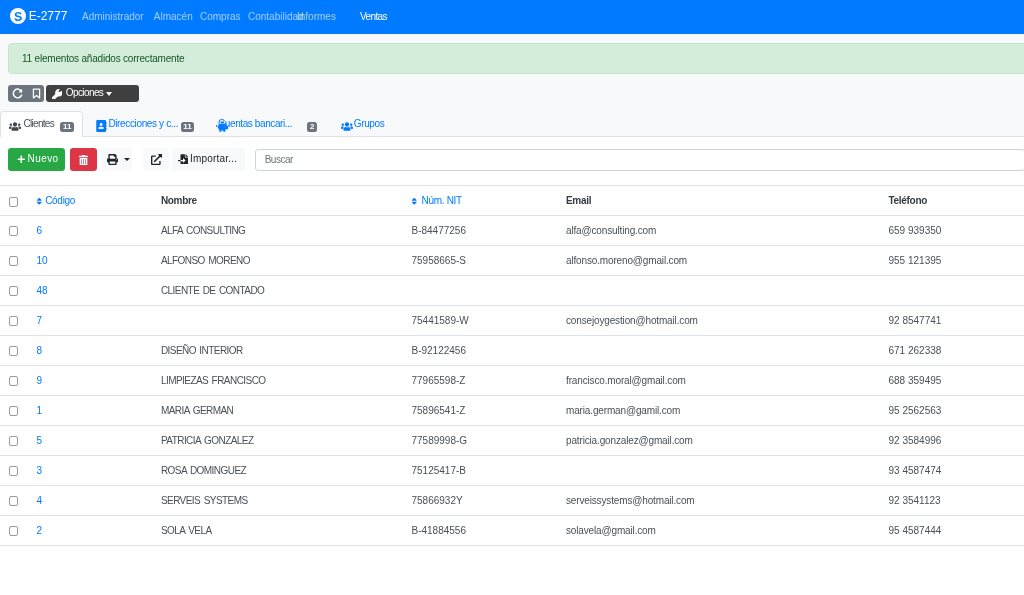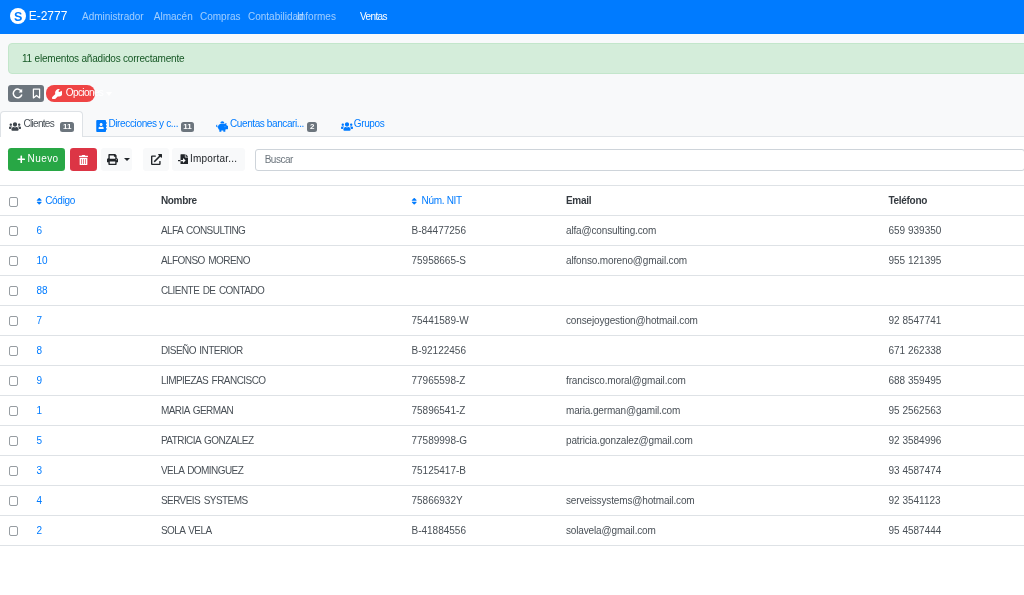--- a/index.html
+++ b/index.html
@@ -8,21 +8,21 @@
 .nav{position:absolute;left:0;top:0;width:1024px;height:34px;background:#007bff}
 .nav .brand{position:absolute;left:28.7px;top:0;line-height:33px;font-size:12px;color:#fff}
 .nav .lnk{position:absolute;top:0;line-height:33px;font-size:10px;color:rgba(255,255,255,.62)}
 .nav .lnk.act{color:#fff;font-weight:normal;letter-spacing:-.6px}
 
 .band{position:absolute;left:0;top:34px;width:1024px;height:103px;background:#f8f9fa;border-bottom:1px solid #dee2e6}
 
 .alert{position:absolute;left:8px;top:43px;width:1020px;height:31.4px;background:#d4edda;border:1px solid #c3e6cb;border-radius:4px;color:#155724;font-size:10px;letter-spacing:-.2px;line-height:29.5px;padding-left:13px}
 
 .bgrp{position:absolute;left:8px;top:85px;width:36px;height:17px;background:#6c757d;border-radius:3px}
-.opci{position:absolute;left:46.3px;top:85px;width:49px;height:17px;background:#ef4444;border-radius:8px;color:#fff}
+.opci{position:absolute;left:46.3px;top:85px;width:93px;height:17px;background:#404040;border-radius:3px;color:#fff}
 .opci .txt{position:absolute;left:19.5px;top:0;line-height:16px;font-size:10px;letter-spacing:-.6px}
 .caret{position:absolute;width:0;height:0;border-left:3.5px solid transparent;border-right:3.5px solid transparent;border-top:4px solid #fff}
 
 .tab1{position:absolute;left:0;top:111px;width:83px;height:26px;background:#fff;border:1px solid #dee2e6;border-bottom:none;border-radius:4px 4px 0 0}
 .tabtxt{position:absolute;top:111px;line-height:26px;font-size:10px}
 .badge{position:absolute;top:121.5px;height:10.5px;background:#6c757d;color:#fff;font-size:8px;font-weight:bold;border-radius:2.5px;text-align:center;line-height:10.5px}
 
 .btn{position:absolute;top:148.3px;height:22.3px;border-radius:3.2px}
 .bn-txt{position:absolute;font-size:10px;line-height:22px;top:148.3px}
 .search{position:absolute;left:255.3px;top:148.9px;width:770px;height:22.6px;background:#fff;border:1px solid #ced4da;border-radius:3px;font-size:10px;letter-spacing:-.5px;color:#6c757d;line-height:20.5px;padding-left:8.4px}
@@ -80,21 +80,21 @@
 
 <svg class="ic" style="left:95.6px;top:120px" width="11" height="12" viewBox="0 0 448 512">
     <path fill="#007bff" d="M436 160c6.6 0 12-5.4 12-12v-40c0-6.6-5.4-12-12-12h-20V48c0-26.5-21.5-48-48-48H48C21.5 0 0 21.5 0 48v416c0 26.5 21.5 48 48 48h320c26.5 0 48-21.5 48-48v-48h20c6.6 0 12-5.4 12-12v-40c0-6.6-5.4-12-12-12h-20v-64h20c6.6 0 12-5.4 12-12v-40c0-6.6-5.4-12-12-12h-20v-64h20zm-228-32c35.3 0 64 28.7 64 64s-28.7 64-64 64-64-28.7-64-64 28.7-64 64-64zm112 236.8c0 10.6-10 19.2-22.4 19.2H118.4C106 384 96 375.4 96 364.8v-19.2c0-31.8 30.1-57.6 67.2-57.6h5c12.3 5.1 25.7 8 39.8 8s27.6-2.9 39.8-8h5c37.1 0 67.2 25.8 67.2 57.6v19.2z"></path>
   </svg>
 <div class="tabtxt" style="left:108.4px;color:#007bff;letter-spacing:-.36px">Direcciones y c...</div>
 <div class="badge" style="left:180.7px;width:13.6px">11</div>
 
 <svg class="ic" style="left:216px;top:121px" width="12" height="11" viewBox="0 0 576 512">
     <path fill="#007bff" d="M560 224h-29.5c-8.8-20-21.6-37.7-37.4-52.5L512 96h-32c-29.4 0-55.4 13.5-73 34.3-7.6-1.1-15.1-2.3-23-2.3H256c-77.4 0-141.9 55-156.8 128H56c-14.8 0-26.5-13.5-23.5-28.8C34.7 215.8 45.4 208 57 208h1c3.3 0 6-2.7 6-6v-20c0-3.3-2.7-6-6-6-28.5 0-53.9 20.4-57.5 48.6C-3.9 258.8 22.7 288 56 288h40c0 52.2 25.4 98.1 64 127.3V496c0 8.8 7.2 16 16 16h64c8.8 0 16-7.2 16-16v-48h96v48c0 8.8 7.2 16 16 16h64c8.8 0 16-7.2 16-16v-80.7c11.8-8.9 22.3-19.4 31.3-31.3H560c8.8 0 16-7.2 16-16V240c0-8.8-7.2-16-16-16zm-128 64c-8.8 0-16-7.2-16-16s7.2-16 16-16 16 7.2 16 16-7.2 16-16 16zM256 96h128c5.4 0 10.7.4 15.9.8 0-.3.1-.5.1-.8 0-53-43-96-96-96s-96 43-96 96c0 2.1.5 4.1.6 6.2 15.2-3.9 31-6.2 47.4-6.2z"></path>
   </svg>
-<div class="tabtxt" style="left:230px;color:#007bff;letter-spacing:-.4px">Cuentas bancari...</div>
+<div class="tabtxt" style="left:218px;color:#007bff;letter-spacing:-.4px">Cuentas bancari...</div>
 <div class="badge" style="left:307.2px;width:10.2px">2</div>
 
 <svg class="ic" style="left:340.5px;top:120.5px" width="12" height="11" viewBox="0 0 640 512">
     <path fill="#007bff" d="M96 224c35.3 0 64-28.7 64-64s-28.7-64-64-64-64 28.7-64 64 28.7 64 64 64zm448 0c35.3 0 64-28.7 64-64s-28.7-64-64-64-64 28.7-64 64 28.7 64 64 64zm32 32h-64c-17.6 0-33.5 7.1-45.1 18.6 40.3 22.1 68.9 62 75.1 109.4h66c17.7 0 32-14.3 32-32v-32c0-35.3-28.7-64-64-64zm-256 0c61.9 0 112-50.1 112-112S381.9 32 320 32 208 82.1 208 144s50.1 112 112 112zm76.8 32h-8.3c-20.8 10-43.9 16-68.5 16s-47.6-6-68.5-16h-8.3C179.6 288 128 339.6 128 403.2V432c0 26.5 21.5 48 48 48h288c26.5 0 48-21.5 48-48v-28.8c0-63.6-51.6-115.2-115.2-115.2zm-223.7-13.4C161.5 263.1 145.6 256 128 256H64c-35.3 0-64 28.7-64 64v32c0 17.7 14.3 32 32 32h65.9c6.3-47.4 34.9-87.3 75.2-109.4z"></path>
   </svg>
 <div class="tabtxt" style="left:353.7px;color:#007bff;letter-spacing:-.33px">Grupos</div>
 
 <div class="btn" style="left:8px;width:57px;background:#28a745"></div>
 <svg class="ic" style="left:17.2px;top:155px" width="8.5" height="8.5" viewBox="0 0 448 512">
     <path fill="#fff" d="M416 208H272V64c0-17.7-14.3-32-32-32h-32c-17.7 0-32 14.3-32 32v144H32c-17.7 0-32 14.3-32 32v32c0 17.7 14.3 32 32 32h144v144c0 17.7 14.3 32 32 32h32c17.7 0 32-14.3 32-32V304h144c17.7 0 32-14.3 32-32v-32c0-17.7-14.3-32-32-32z"></path>
@@ -150,21 +150,21 @@
 <div class="trow" style="top:244.7px">
     <span class="cb"></span>
     <span class="c2 link">10</span>
     <span class="c3 gray">ALFONSO MORENO</span>
     <span class="c4 gray">75958665-S</span>
     <span class="c5 gray">alfonso.moreno@gmail.com</span>
     <span class="c6 gray">955 121395</span>
   </div>
 <div class="trow" style="top:274.7px">
     <span class="cb"></span>
-    <span class="c2 link">88</span>
+    <span class="c2 link">48</span>
     <span class="c3 gray">CLIENTE DE CONTADO</span>
   </div>
 <div class="trow" style="top:304.7px">
     <span class="cb"></span>
     <span class="c2 link">7</span>
     <span class="c4 gray">75441589-W</span>
     <span class="c5 gray">consejoygestion@hotmail.com</span>
     <span class="c6 gray">92 8547741</span>
   </div>
 <div class="trow" style="top:334.7px">
@@ -194,21 +194,21 @@
     <span class="cb"></span>
     <span class="c2 link">5</span>
     <span class="c3 gray">PATRICIA GONZALEZ</span>
     <span class="c4 gray">77589998-G</span>
     <span class="c5 gray">patricia.gonzalez@gmail.com</span>
     <span class="c6 gray">92 3584996</span>
   </div>
 <div class="trow" style="top:454.7px">
     <span class="cb"></span>
     <span class="c2 link">3</span>
-    <span class="c3 gray">VELA DOMINGUEZ</span>
+    <span class="c3 gray">ROSA DOMINGUEZ</span>
     <span class="c4 gray">75125417-B</span>
     <span class="c6 gray">93 4587474</span>
   </div>
 <div class="trow" style="top:484.7px">
     <span class="cb"></span>
     <span class="c2 link">4</span>
     <span class="c3 gray">SERVEIS SYSTEMS</span>
     <span class="c4 gray">75866932Y</span>
     <span class="c5 gray">serveissystems@hotmail.com</span>
     <span class="c6 gray">92 3541123</span>

